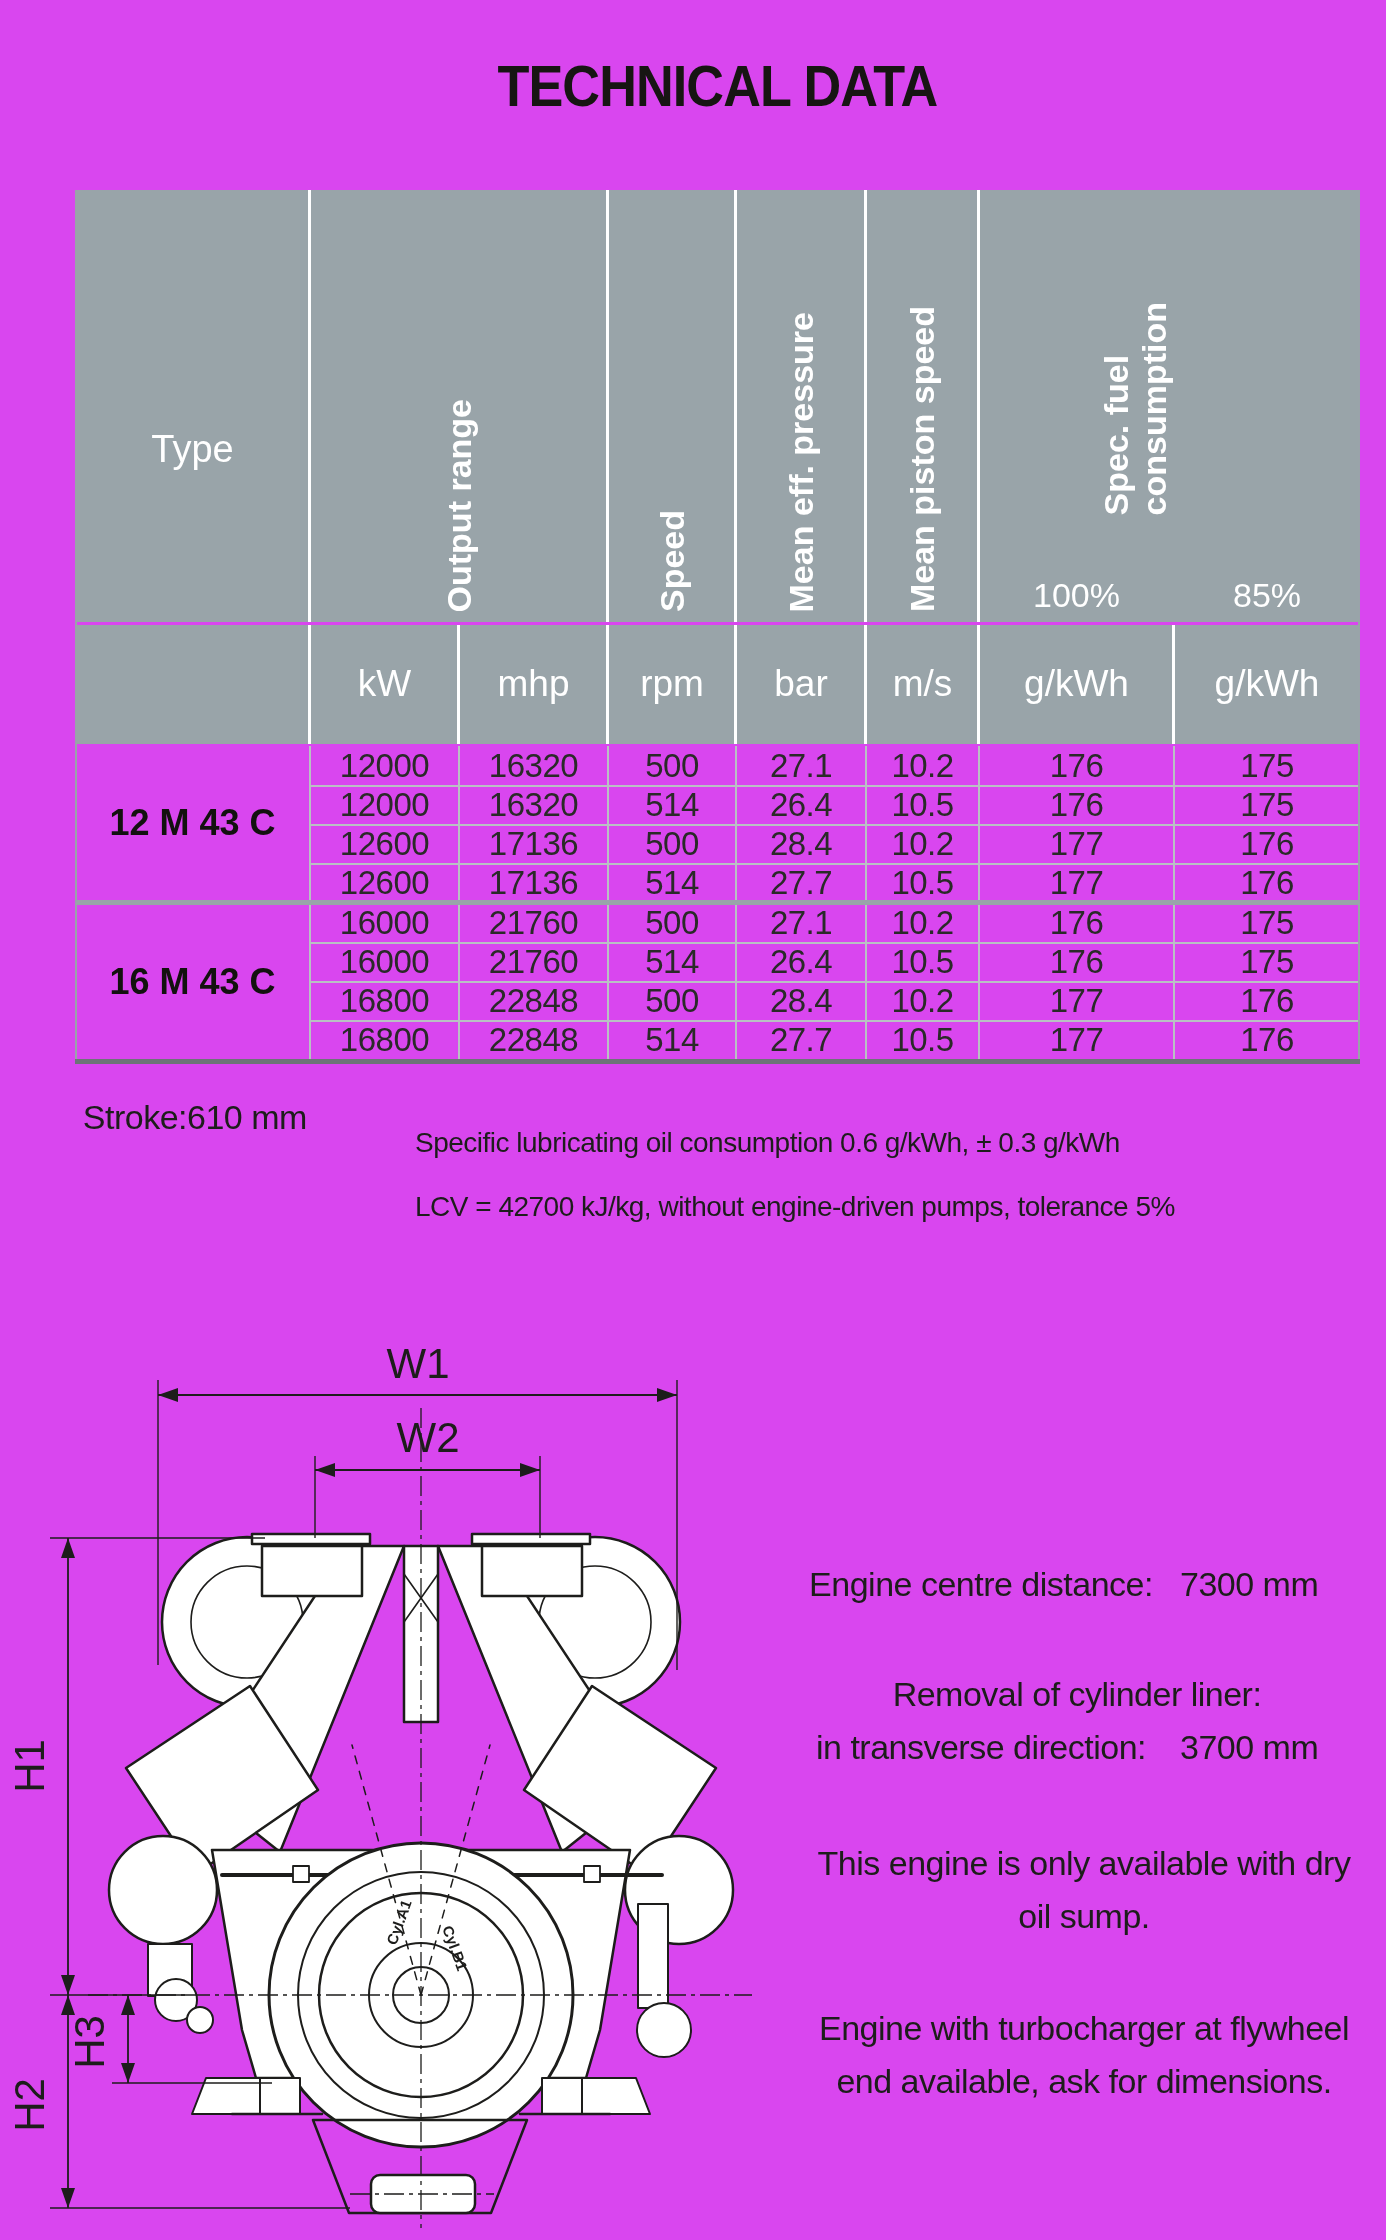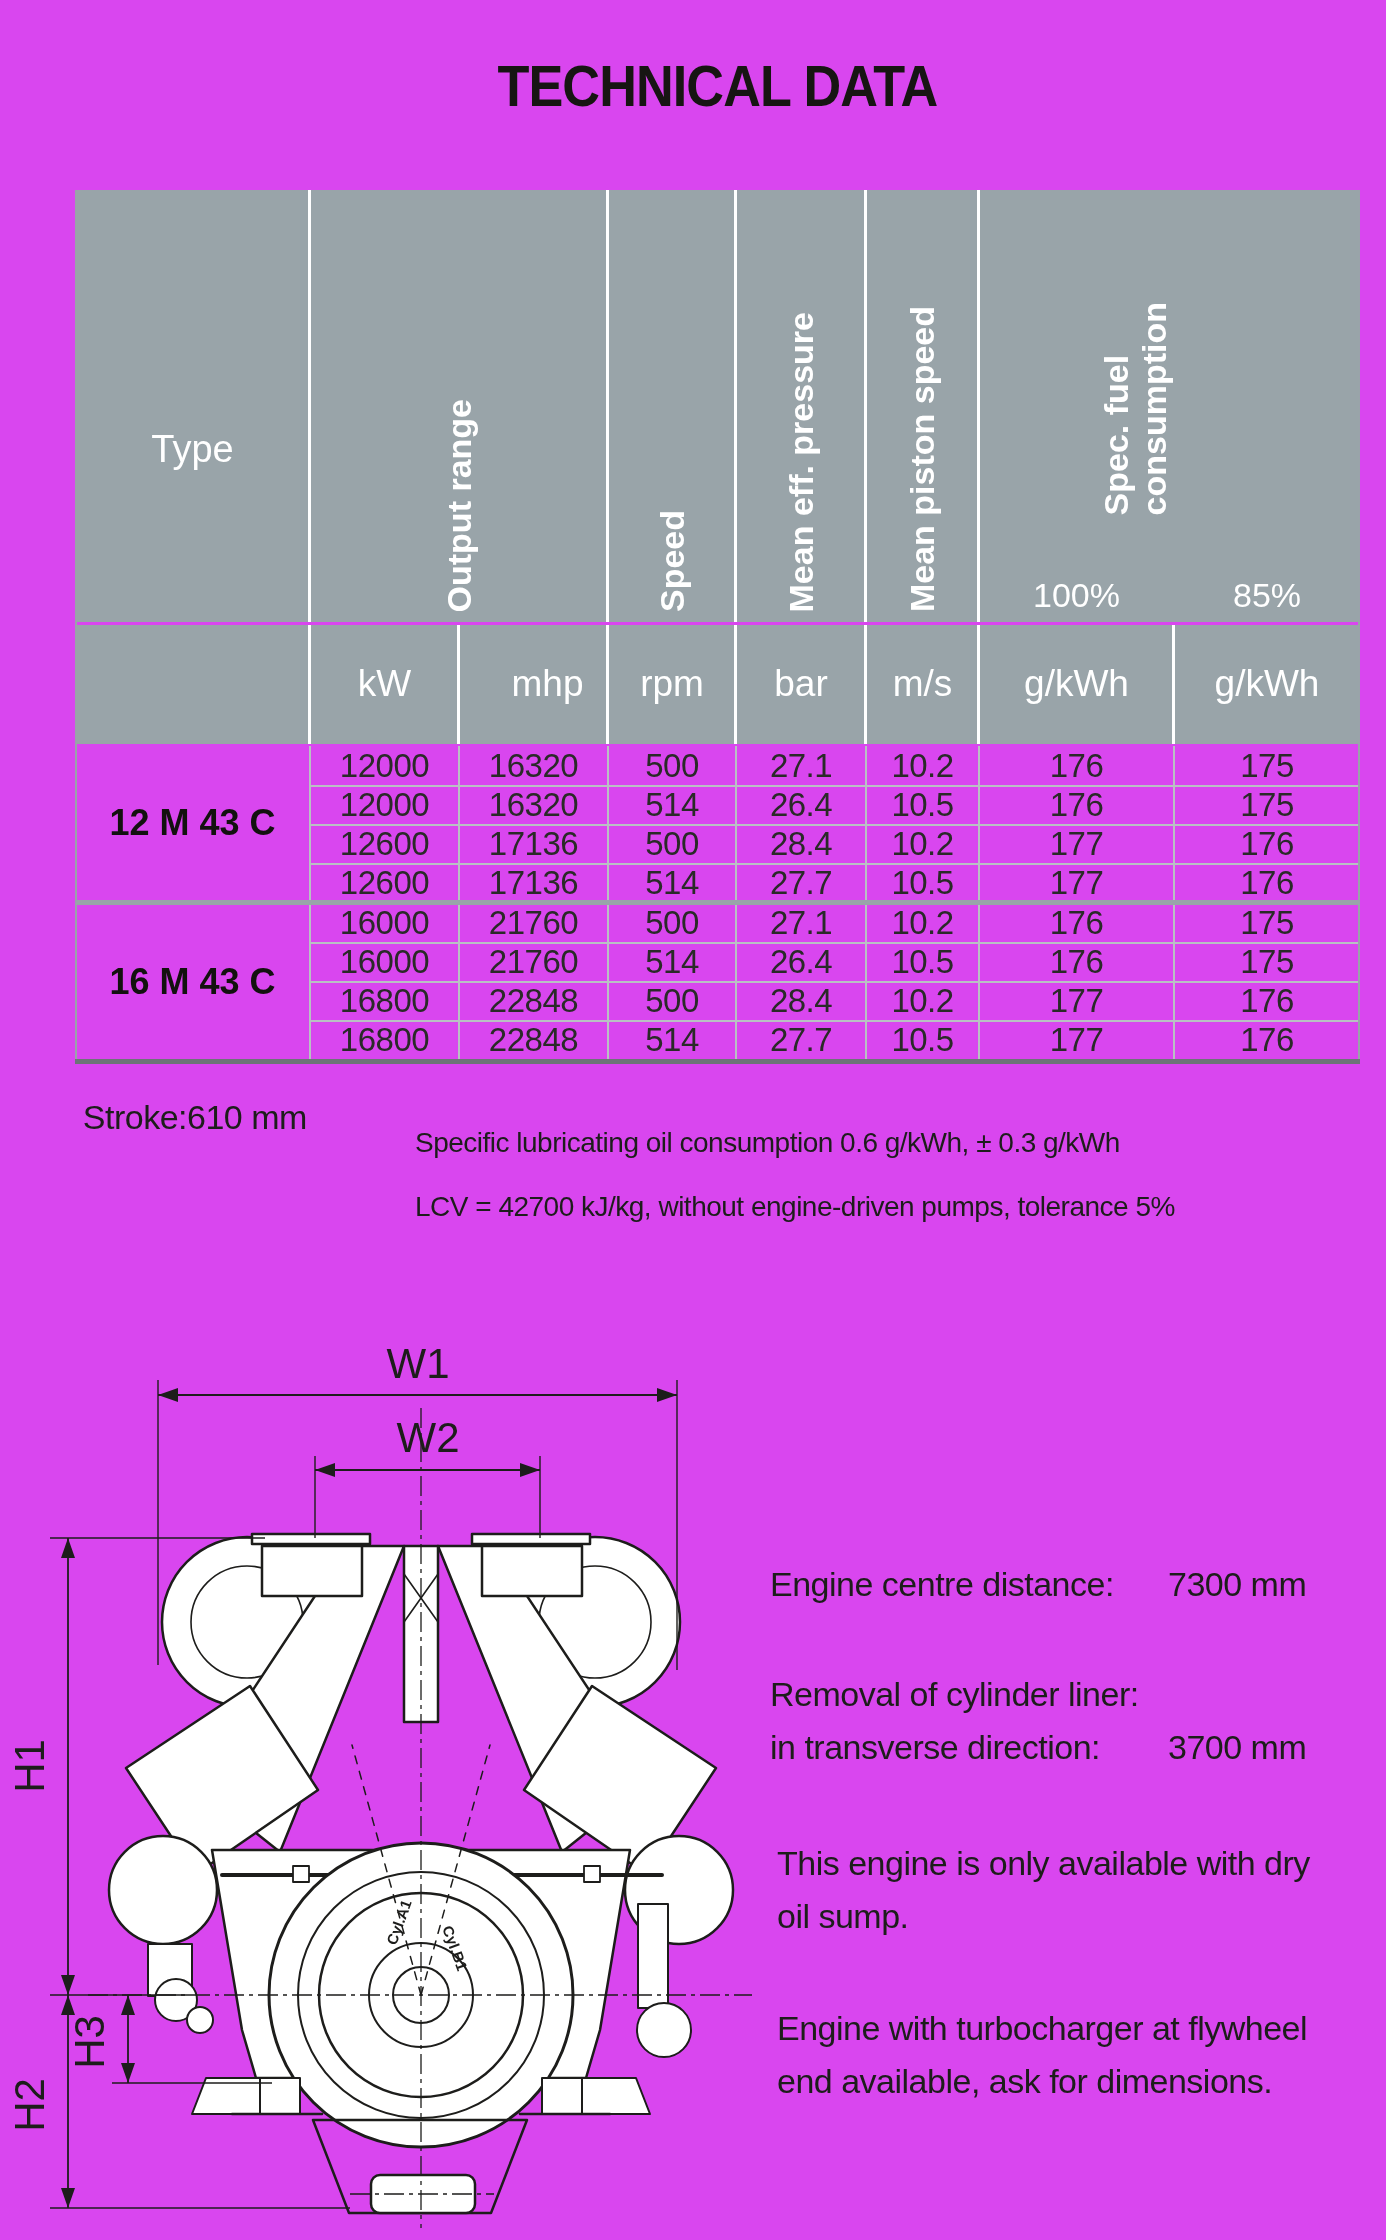--- a/index.html
+++ b/index.html
@@ -30,21 +30,21 @@
   .typecell{position:absolute;left:0;width:235px;text-align:center;font-size:36px;font-weight:700;color:#13110f;}
   .cell{position:absolute;text-align:center;font-size:33px;line-height:39px;color:#2a2a28;letter-spacing:-.5px;}
   
   #notes-left{position:absolute;left:60px;top:1085px;font-size:34px;line-height:64px;letter-spacing:-.5px;}
   #notes-left .row{display:flex;text-align:right;}
   #notes-left .lbl{width:127px;}
   #notes-right{position:absolute;left:415px;top:1111px;font-size:28px;line-height:64px;
                letter-spacing:-.5px;white-space:nowrap;}
   
   #info{position:absolute;left:770px;top:1530px;width:590px;font-size:34px;line-height:53px;letter-spacing:-.5px;}
-  #info .blk{position:absolute;left:0;width:590px;}
+  #info .blk{position:absolute;left:12px;width:590px;text-align:center;}
   #info .row{display:flex;}
   #info .ilbl{flex:0 0 398px;}
   .pre{white-space:pre-line;margin-left:7px;}
   
   #draw{position:absolute;left:0;top:1330px;}
 </style>
 </head>
 <body>
 <div id="canvas">
 
@@ -75,21 +75,21 @@
     <div class="vline-u" style="left:659px;"></div>
     <div class="vline-u" style="left:789px;"></div>
     <div class="vline-u" style="left:902px;"></div>
     <div class="vline-u" style="left:1097px;"></div>
 
     <div class="type-hd wh">Type</div>
     <div class="pct wh" style="left:904px;width:195px;">100%</div>
     <div class="pct wh" style="left:1099px;width:186px;">85%</div>
 
     <div class="unit wh" style="left:235px;width:149px;">kW</div>
-    <div class="unit wh" style="left:398px;width:149px;">mhp</div>
+    <div class="unit wh" style="left:384px;width:149px;">mhp</div>
     <div class="unit wh" style="left:533px;width:128px;">rpm</div>
     <div class="unit wh" style="left:661px;width:130px;">bar</div>
     <div class="unit wh" style="left:791px;width:113px;">m/s</div>
     <div class="unit wh" style="left:904px;width:195px;">g/kWh</div>
     <div class="unit wh" style="left:1099px;width:186px;">g/kWh</div>
 
     <div class="vline-d" style="left:234px;"></div>
     <div class="vline-d" style="left:383px;"></div>
     <div class="vline-d" style="left:532px;"></div>
     <div class="vline-d" style="left:660px;"></div>

